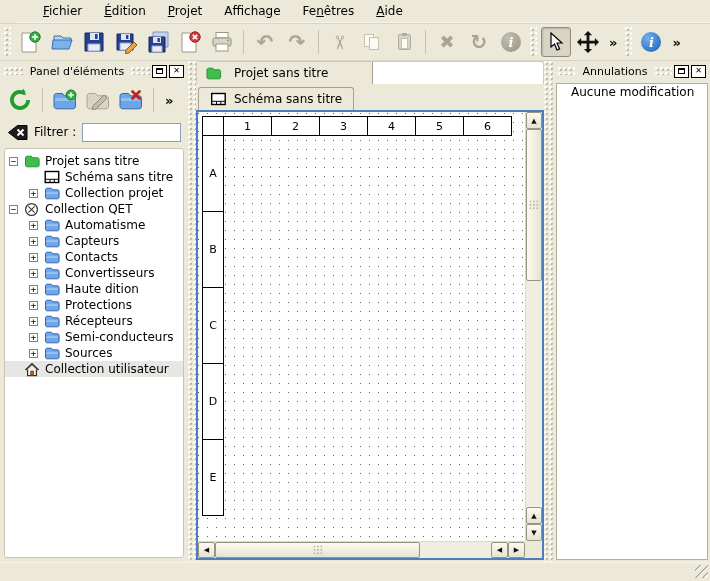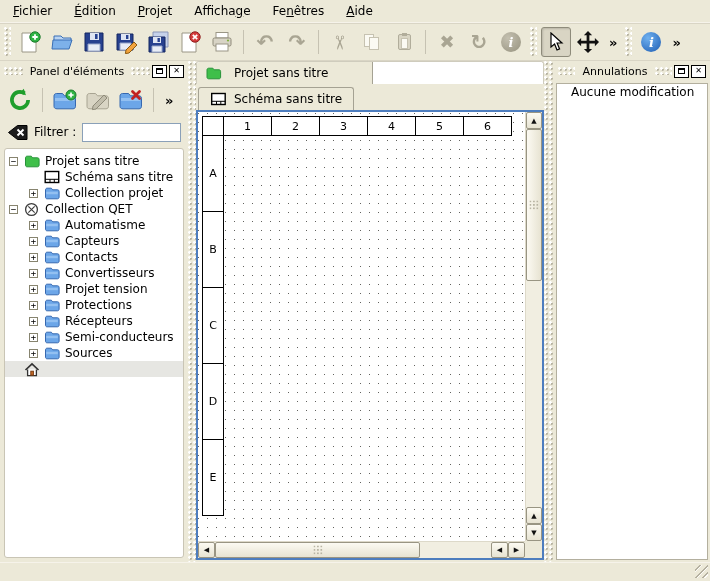--- a/index.html
+++ b/index.html
@@ -14,22 +14,22 @@
   .dots {
     background-image:
       radial-gradient(circle at 1.4px 1.4px, #ffffff 1.1px, transparent 1.5px),
       radial-gradient(circle at 2.6px 2.6px, #b9b5a4 1.1px, transparent 1.5px);
     background-size:5px 5px;
   }
   .vsep { width:1px; height:24px; background:#c6c2b2; margin:0 4px; flex:0 0 auto; }
   .glyph { font-family:"DejaVu Sans", sans-serif; line-height:1; }
   .gray  { color:#a9a593; }
   
-  #menubar { height:23px; display:flex; align-items:center; padding-left:2px;
-             border-bottom:1px solid #f6f3ea; }
+  #menubar { height:23px; display:flex; align-items:center; padding-left:16px;
+             border-bottom:1px solid #f6f3ea;margin-left:16px; }
   .menu-item { padding:3px 11px; font-size:12px; }
   .menu-item u { text-decoration:underline; }
   
   #toolbar { height:38px; display:flex; align-items:center; padding:0 2px;
              border-top:1px solid #d9d5c5; border-bottom:1px solid #d9d5c5; gap:2px; }
   .handle-v { width:7px; height:30px; flex:0 0 auto; margin:0 2px; }
   .tbtn { width:30px; height:30px; display:flex; align-items:center; justify-content:center;
           border:1px solid transparent; border-radius:3px; flex:0 0 auto; }
   .tbtn.pressed { background:#d9d5c4; border:1px solid #8e8b7b;
                   box-shadow:inset 1px 1px 2px rgba(0,0,0,.15); }
@@ -415,21 +415,21 @@
           <span>Convertisseurs</span>
         </div>
         <div class="tree-row" style="padding-left: 24px;">
           <span class="exp">+</span>
           <span class="tree-icon">
             <svg width="16" height="14" viewBox="0 0 16 14">
               <path d="M1.5 4c0-1 .6-1.8 1.6-1.8h4.2l1.4 1.6h4.8c1 0 1.6.7 1.6 1.7v5.6c0 1-.6 1.7-1.6 1.7H3.1c-1 0-1.6-.7-1.6-1.7z" fill="#6ca6e8" stroke="#3668b0"></path>
               <path d="M2.2 5.8h11.6v2.4H2.2z" fill="#93c0f1"></path>
             </svg>
           </span>
-          <span>Projet tension</span>
+          <span>Haute dition</span>
         </div>
         <div class="tree-row" style="padding-left: 24px;">
           <span class="exp">+</span>
           <span class="tree-icon">
             <svg width="16" height="14" viewBox="0 0 16 14">
               <path d="M1.5 4c0-1 .6-1.8 1.6-1.8h4.2l1.4 1.6h4.8c1 0 1.6.7 1.6 1.7v5.6c0 1-.6 1.7-1.6 1.7H3.1c-1 0-1.6-.7-1.6-1.7z" fill="#6ca6e8" stroke="#3668b0"></path>
               <path d="M2.2 5.8h11.6v2.4H2.2z" fill="#93c0f1"></path>
             </svg>
           </span>
           <span>Protections</span>
@@ -466,20 +466,21 @@
         </div>
         <div class="tree-row hl" style="padding-left: 4px;">
           <span class="exp-space"></span>
           <span class="tree-icon">
             <svg width="16" height="15" viewBox="0 0 16 15">
               <path d="M1.5 8L8 1.8 14.5 8" fill="none" stroke="#333" stroke-width="1.7"></path>
               <path d="M3.6 7.4v6.2h8.8V7.4" fill="#fff" stroke="#333" stroke-width="1.3"></path>
               <rect x="6.8" y="9.2" width="2.6" height="4" fill="#c86a28" stroke="#7a3c10"></rect>
             </svg>
           </span>
+          <span>Collection utilisateur</span>
         </div>
       </div>
   </div>
 
   <div id="split-left" class="splitter dots"></div>
 
   <div id="center">
     <div id="proj-tabbar">
       <div id="proj-tab">
         <svg class="tree-icon" width="16" height="14" viewBox="0 0 16 14">

